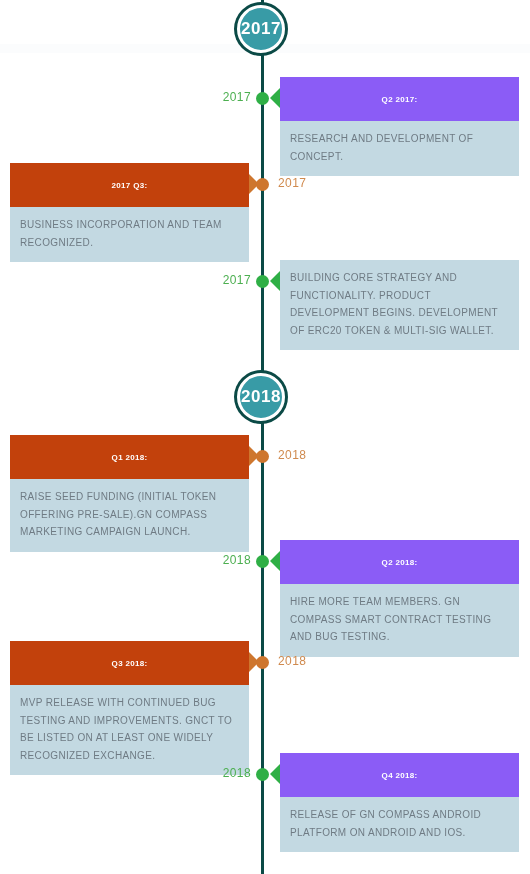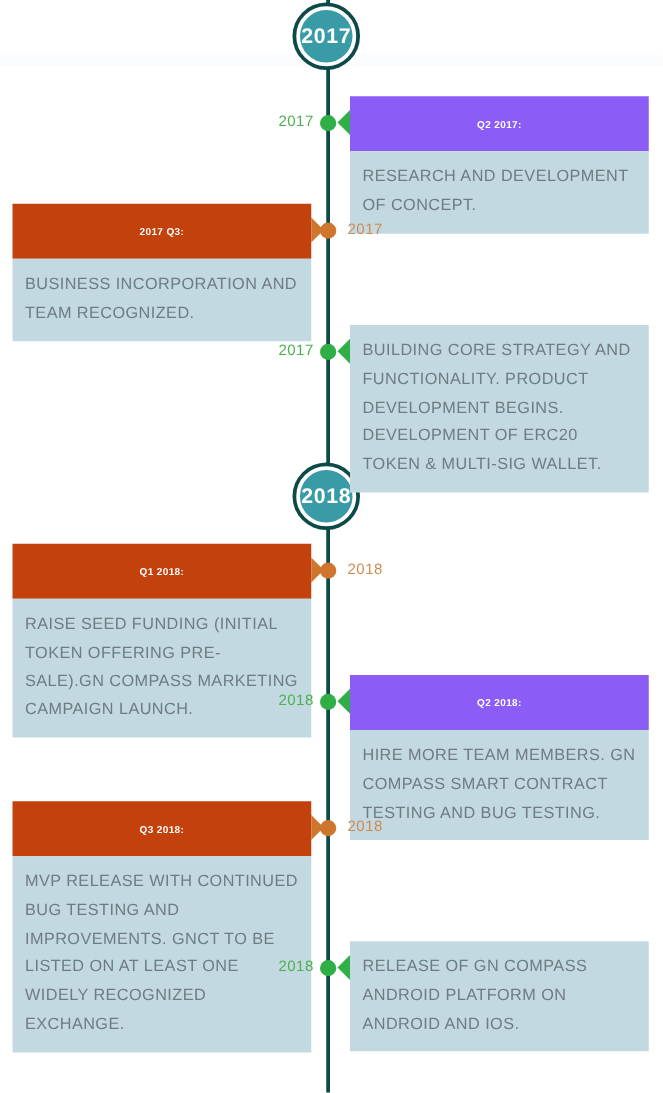--- a/index.html
+++ b/index.html
@@ -80,21 +80,21 @@
     font-size: 8px;
     font-weight: bold;
     letter-spacing: 0.3px;
   }
   .card.right .card-head { background: #8b5cf6; }
   .card.left  .card-head { background: #c2410c; }
 
   .card-body {
     background: #c3d9e2;
     color: #6f7b84;
-    font-size: 13px;
+    font-size: 10px;
     line-height: 1.75;
     letter-spacing: 0.35px;
     padding: 9px 10px 11px 10px;
     min-height: 22px;
   }
 
   
   .arrow {
     position: absolute;
     top: 11px;
@@ -195,18 +195,19 @@
         <div class="arrow"></div>
         <div class="card-head">Q3 2018:</div>
         <div class="card-body">MVP RELEASE WITH CONTINUED BUG TESTING AND IMPROVEMENTS. GNCT TO BE LISTED ON AT LEAST ONE WIDELY RECOGNIZED EXCHANGE.</div>
       </div>
       <div class="dot orange"></div>
       <div class="year-label orange">2018</div>
     </div>
     <div class="row" style="top: 753px;">
       <div class="card right">
         <div class="arrow"></div>
+        <div class="card-head">Q4 2018:</div>
         <div class="card-body">RELEASE OF GN COMPASS ANDROID PLATFORM ON ANDROID AND IOS.</div>
       </div>
       <div class="dot green"></div>
       <div class="year-label green">2018</div>
     </div>
   </div>
 
 </body></html>

